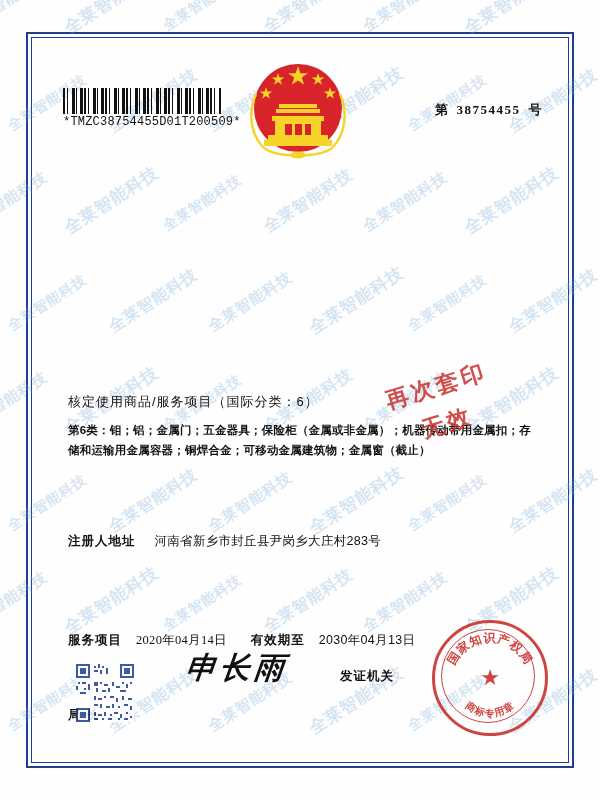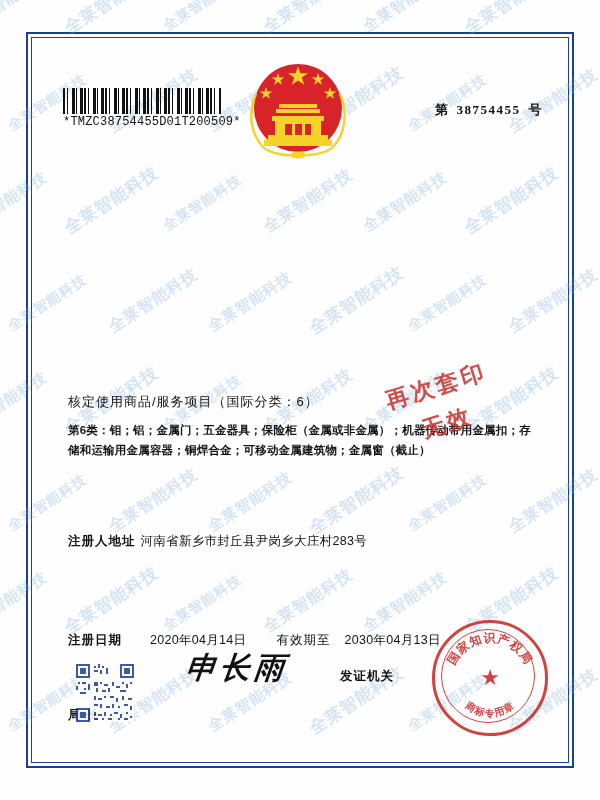--- a/index.html
+++ b/index.html
@@ -159,25 +159,25 @@
     left: 68px; top: 420px;
     width: 466px;
     font-weight: bold;
     font-size: 11.5px;
     line-height: 20px;
     letter-spacing: 0.2px;
   }
   .registrant-row { left: 68px; top: 489px; }
   .registrant-row .value { margin-left: 16px; }
   .address-row { left: 68px; top: 533px; }
-  .address-row .value { margin-left: 5px; }
+  .address-row .value { margin-left: 19px; }
 
   .date-row { left: 68px; top: 632px; }
-  .date-row .v1 { margin-left: 28px; }
-  .date-row .mid { margin-left: 30px; font-weight: normal; letter-spacing: 1px; }
+  .date-row .v1 { margin-left: 14px; font-family: Liberation Serif, serif; }
+  .date-row .mid { margin-left: 24px; font-weight: bold; letter-spacing: 1px; }
   .date-row .v2 { margin-left: 14px; }
 
   .director-row { left: 68px; top: 707px; }
   .signature {
     position: absolute;
     left: 186px; top: 648px;
     font-family: "DejaVu Serif", serif;
     font-size: 30px;
     font-style: italic;
     font-weight: bold;
@@ -315,21 +315,21 @@
 
   <div class="field goods-heading">核定使用商品/服务项目（国际分类：6）</div>
   <div class="field goods-body">第6类：钼；铝；金属门；五金器具；保险柜（金属或非金属）；机器传动带用金属扣；存储和运输用金属容器；铜焊合金；可移动金属建筑物；金属窗（截止）</div>
 
 
   <div class="field address-row">
     <span class="label">注册人地址</span><span class="value">河南省新乡市封丘县尹岗乡大庄村283号</span>
   </div>
 
   <div class="field date-row">
-    <span class="label">注册日期</span><span class="value v1">2020年04月14日</span><span class="mid">有效期至</span><span class="value v2">2030年04月13日</span>
+    <span class="label">服务项目</span><span class="value v1">2020年04月14日</span><span class="mid">有效期至</span><span class="value v2">2030年04月13日</span>
   </div>
 
   <div class="field director-row">
     <span class="label">局 长</span>
   </div>
   <div class="signature">申长雨</div>
   <div class="field issuer-label">发证机关</div>
 
   <svg class="qr" viewBox="0 0 29 29">
     <rect width="29" height="29" fill="#ffffff"></rect>

